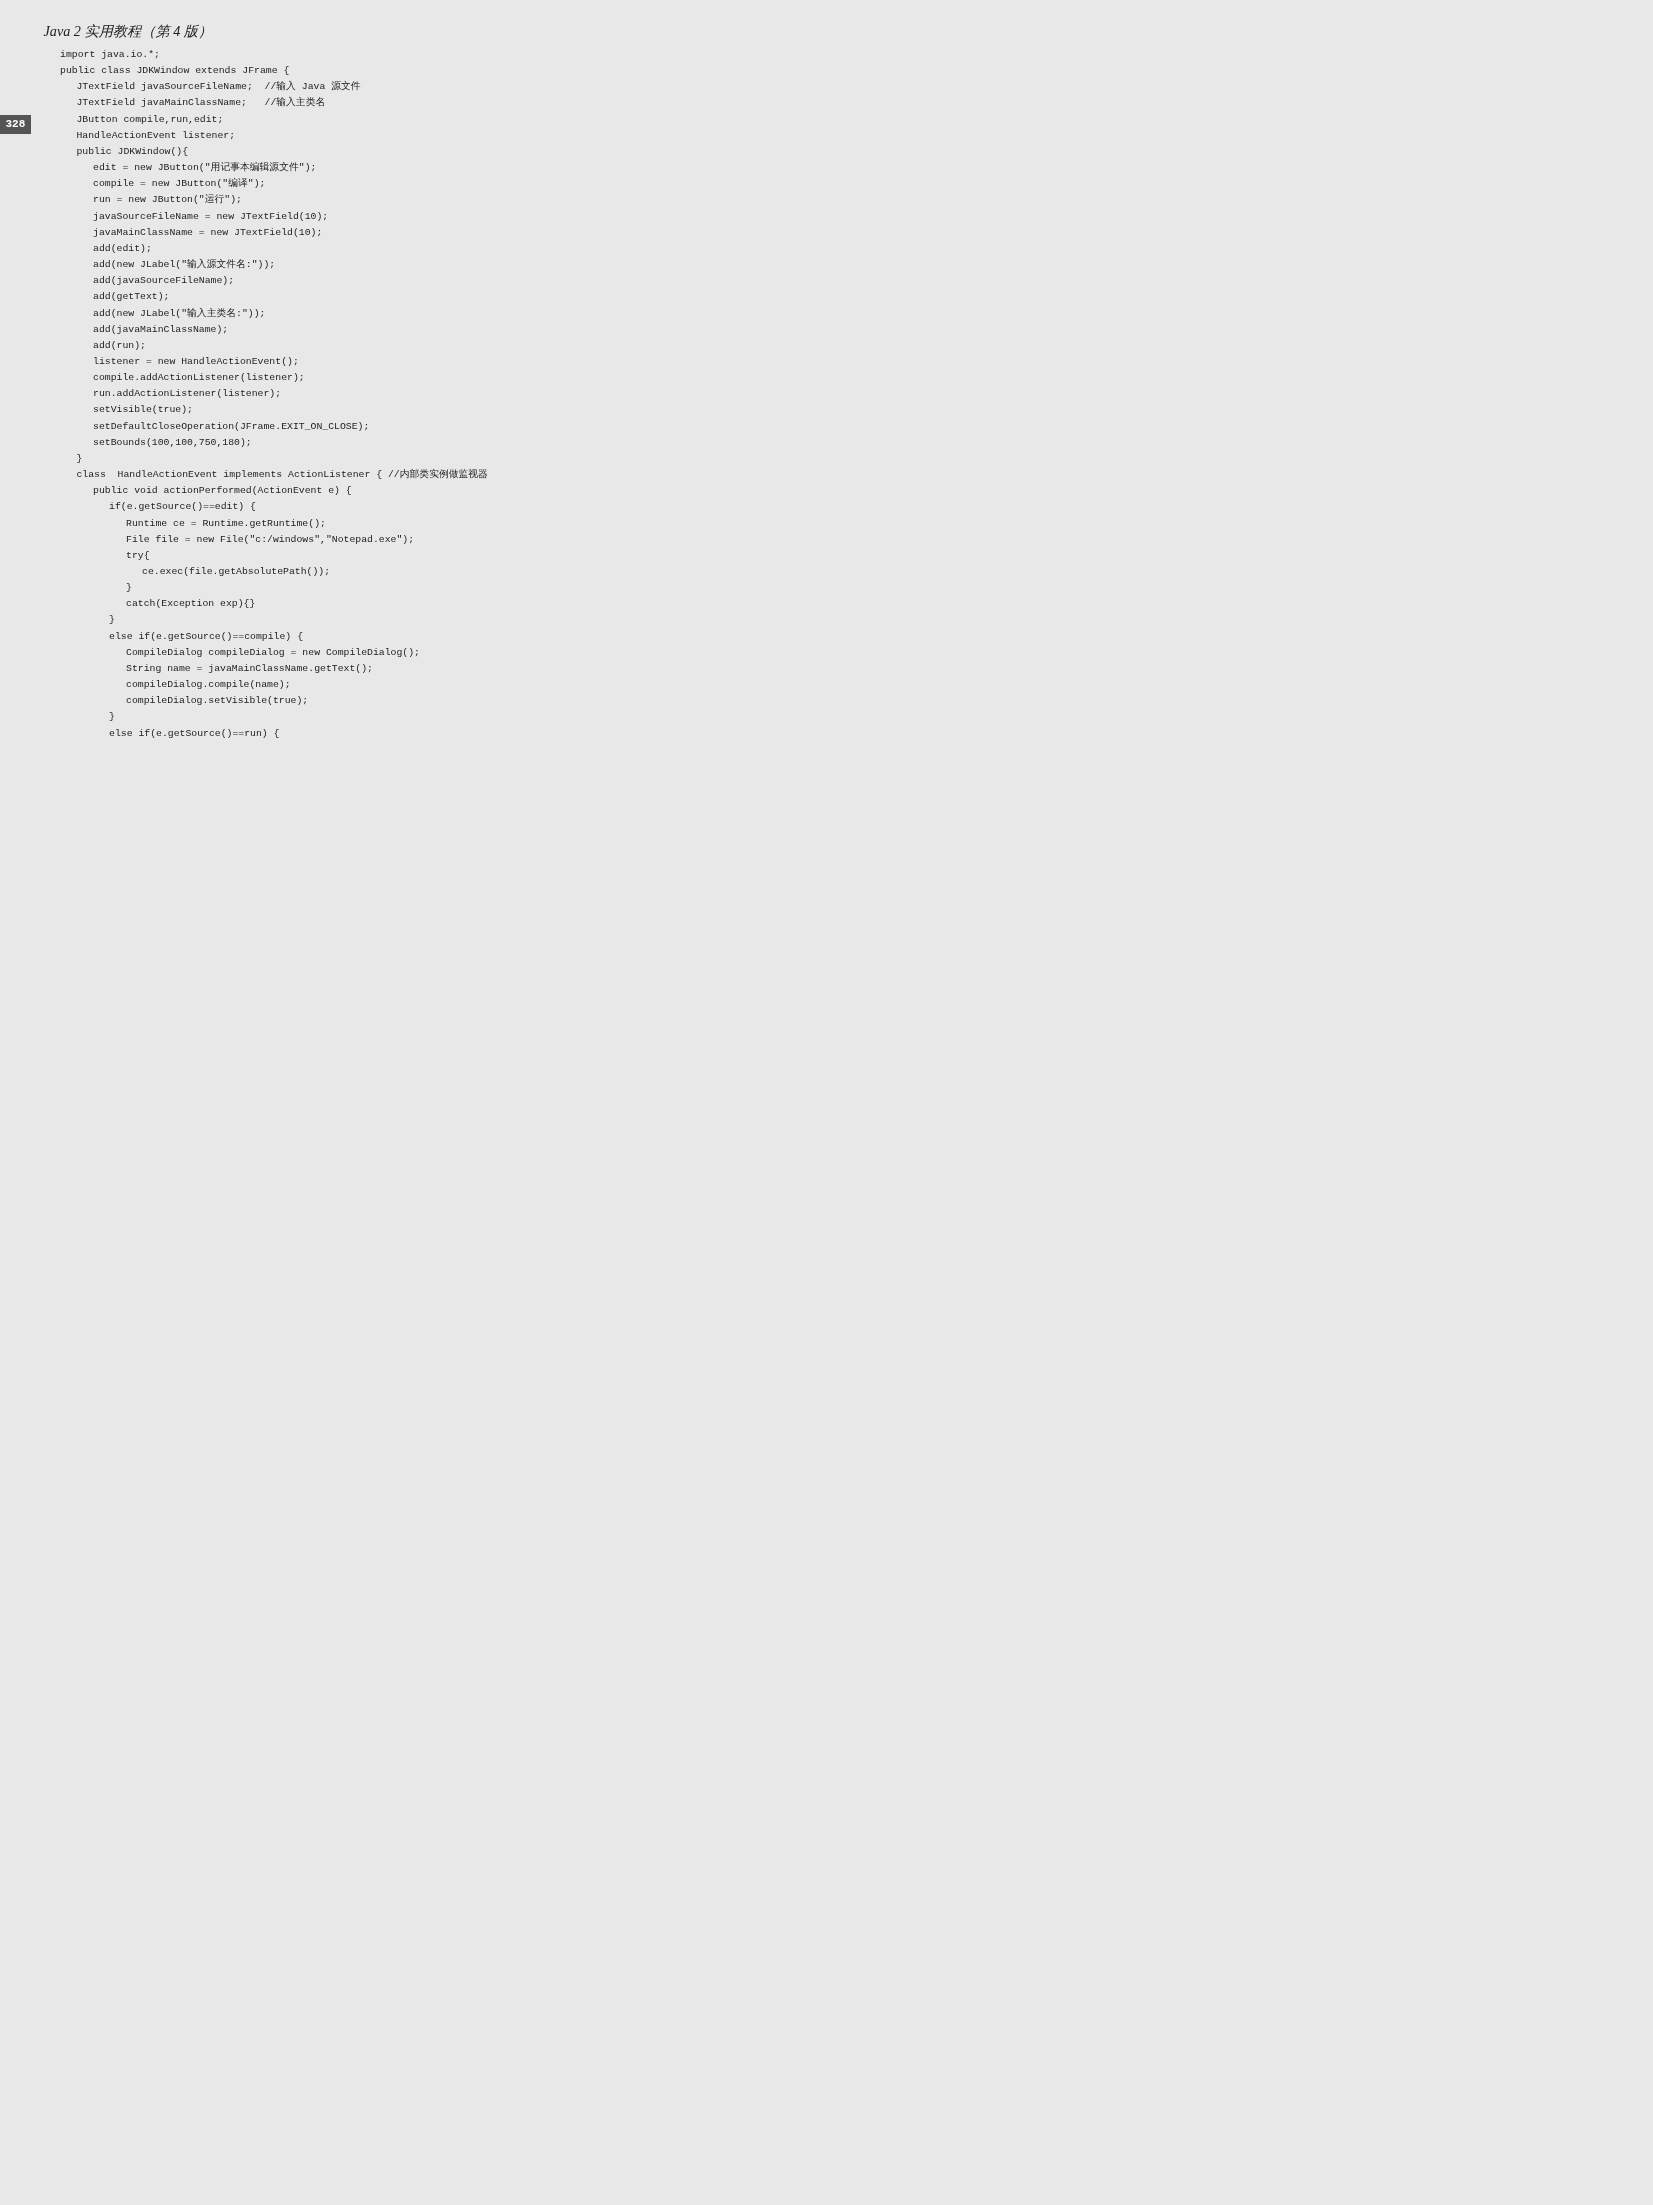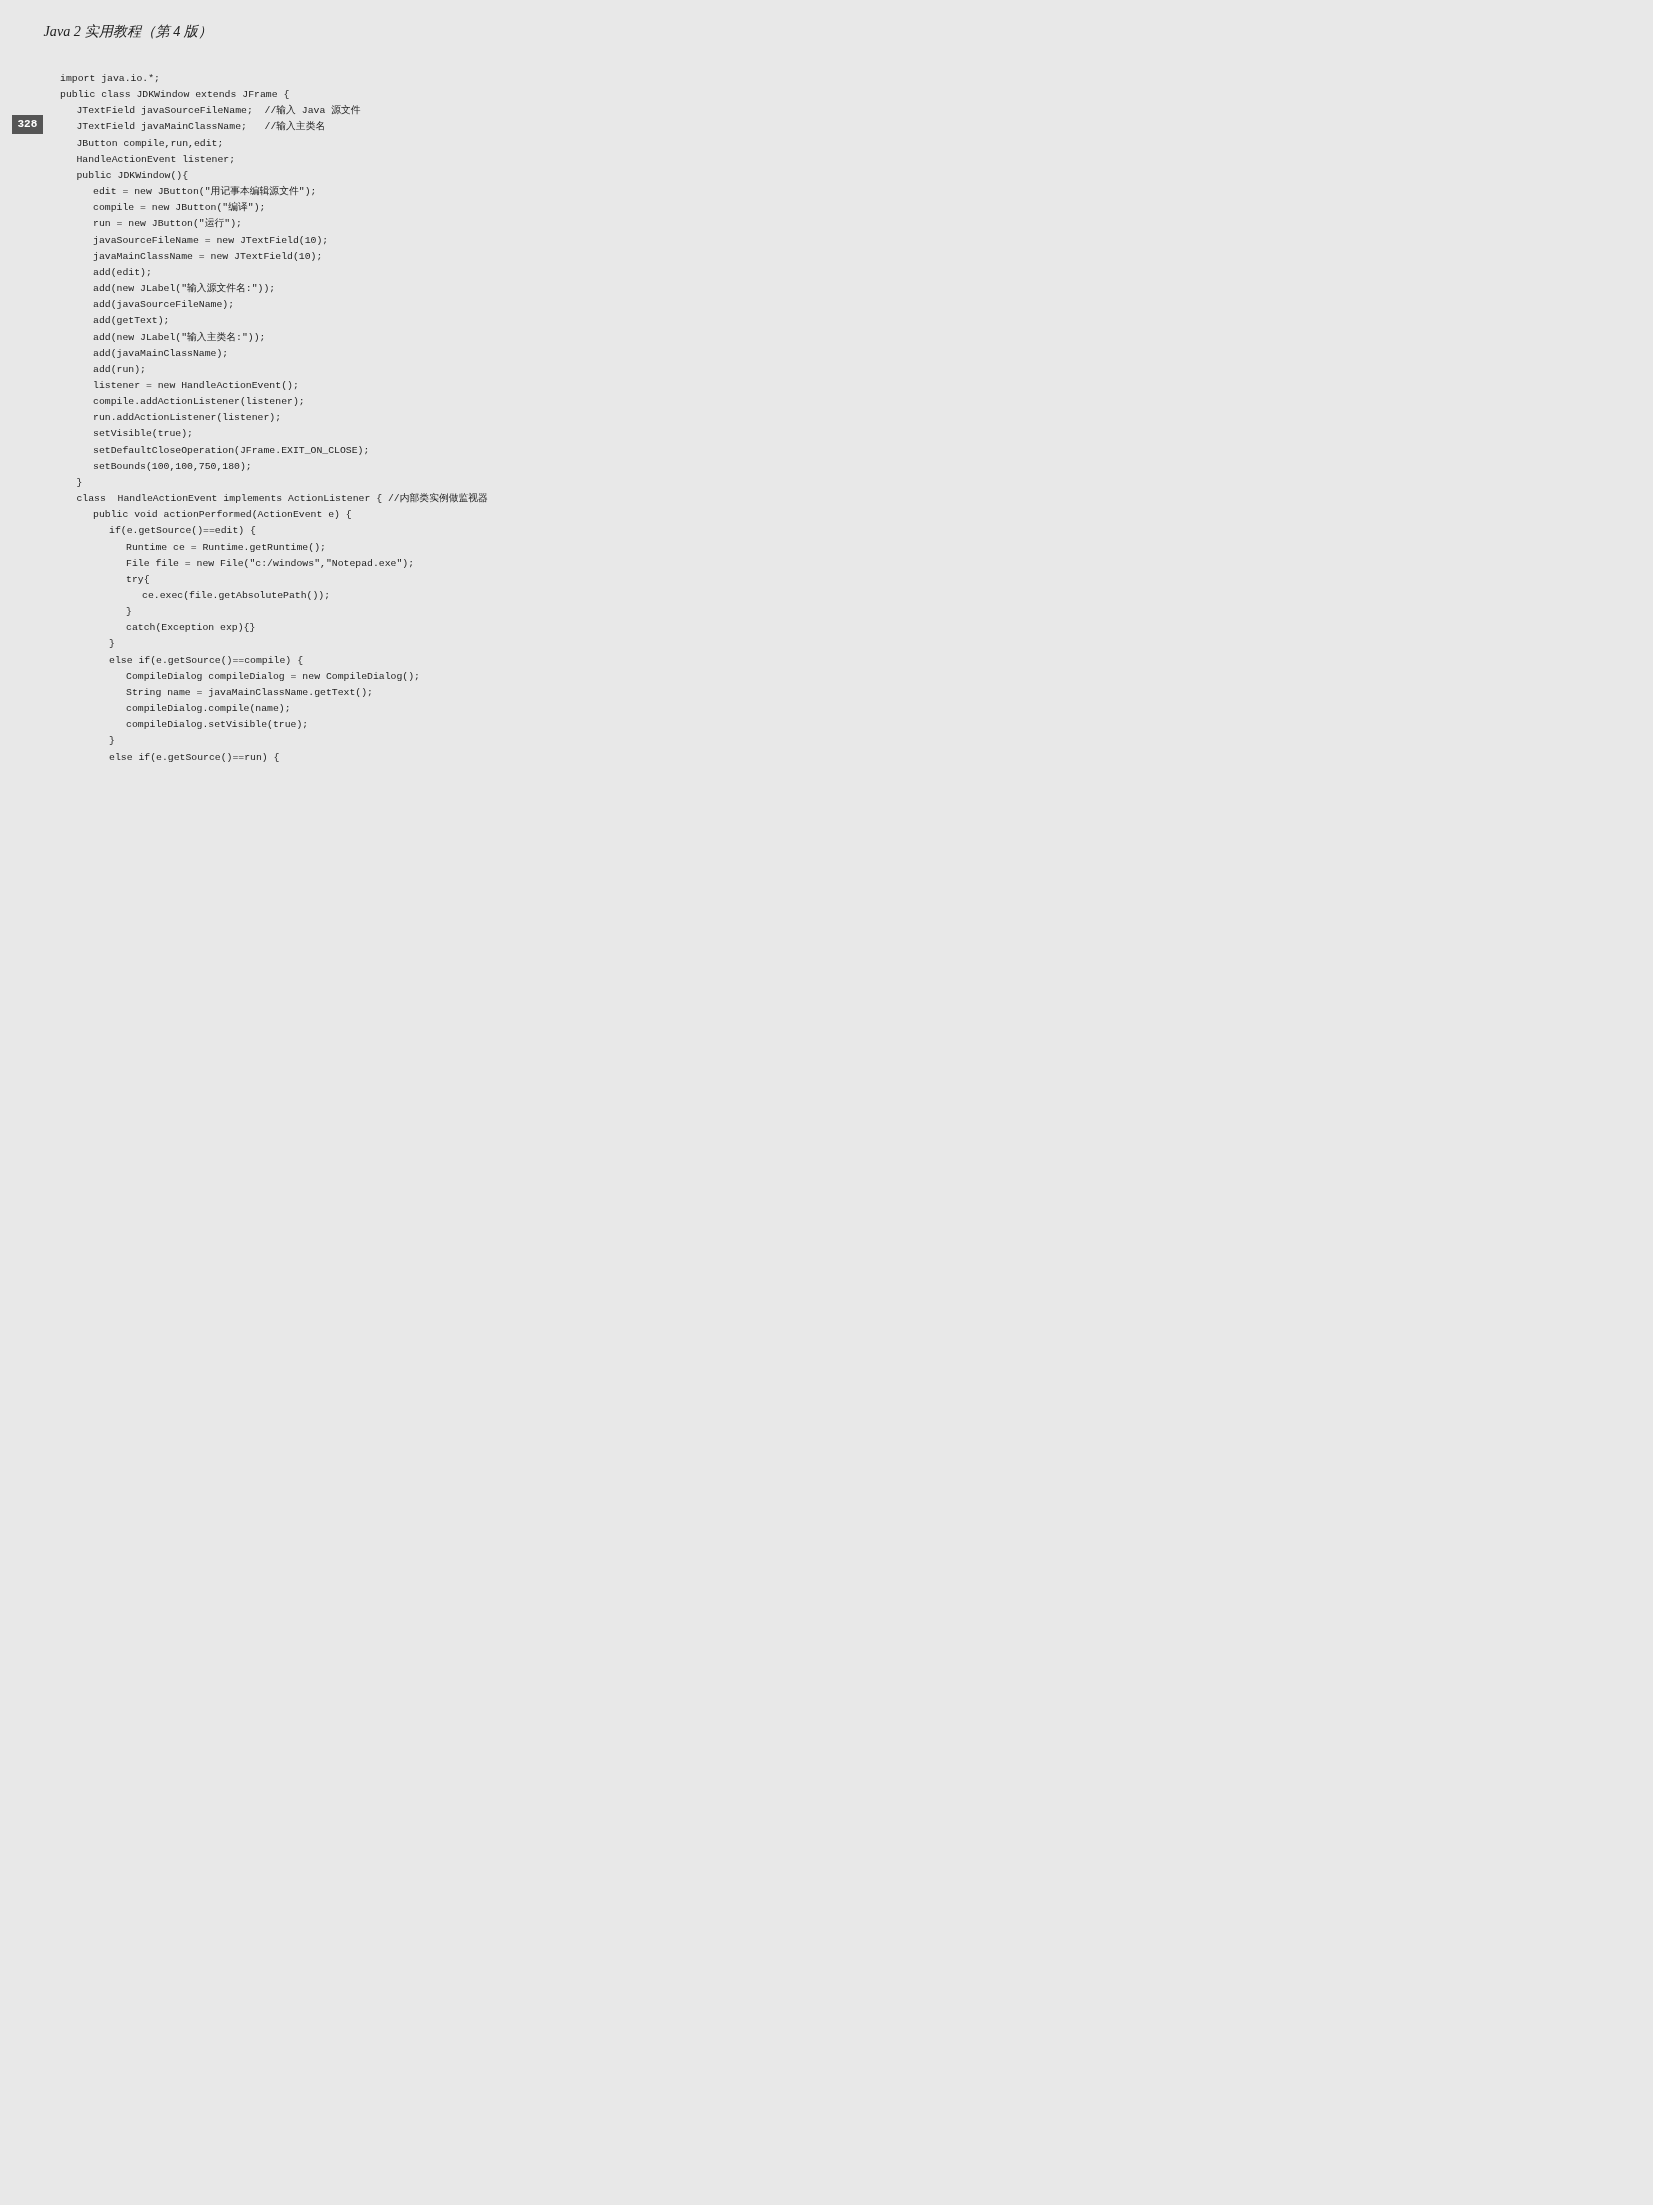--- a/index.html
+++ b/index.html
@@ -17,36 +17,36 @@
 
     .page {
       background-color: #e8e8e8;
       min-height: 100vh;
       position: relative;
       padding: 22px 33px 33px 38px;
     }
 
     .page-number-bar {
       position: absolute;
-      left: 12px;
+      left: 0;
       top: 115px;
       background-color: #555;
       color: #fff;
       padding: 3.3px 5.5px;
       font-size: 11px;
       font-family: 'Courier New', Courier, monospace;
       font-weight: bold;
     }
 
     .book-title {
       font-family: 'SimSun', 'STSong', serif;
       font-size: 14.2px;
       font-style: italic;
       color: #222;
-      margin-bottom: 30px;
+      margin-bottom: 6px;
       padding-left: 5.5px;
     }
 
     .code-block {
       font-family: 'Courier New', Courier, monospace;
       font-size: 9.8px;
       line-height: 1.65;
       color: #222;
       padding-left: 22px;
     }

